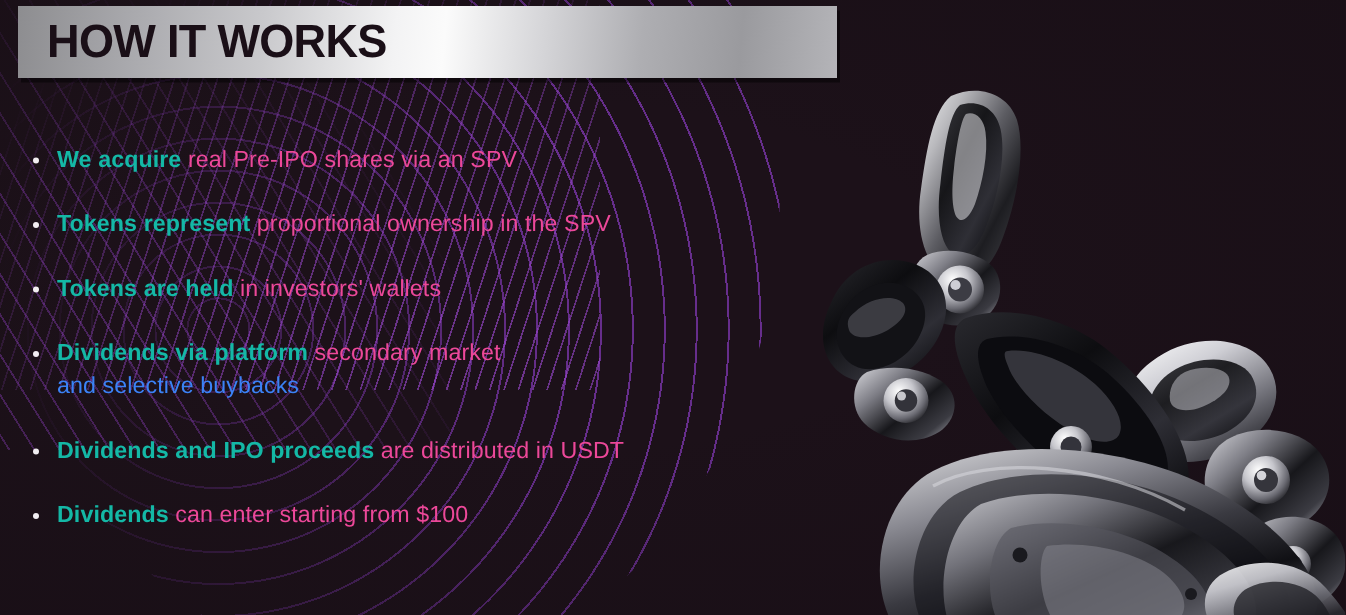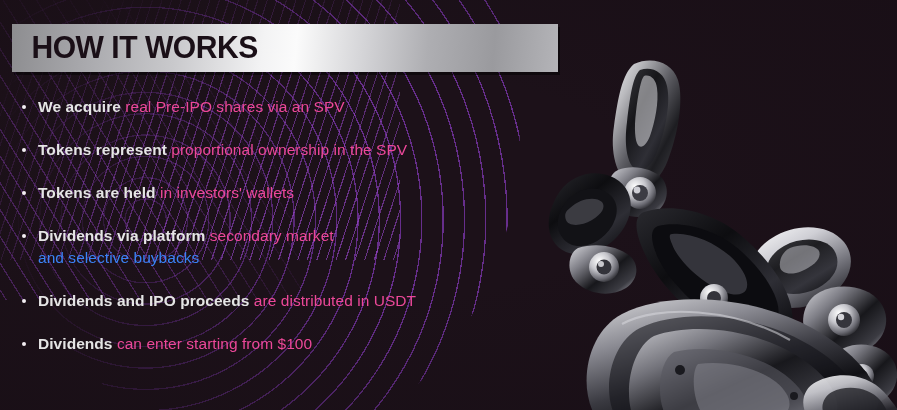--- a/index.html
+++ b/index.html
@@ -66,21 +66,21 @@
   }
 
   #bg-vignette {
     position:absolute; inset:0;
     background:radial-gradient(ellipse at 40% 45%, rgba(28,17,25,0) 35%, rgba(22,13,20,.55) 100%);
   }
 
   
   #title-bar {
     position:absolute;
-    left:12px; top:24px;
+    left:12px; top:4px;
     width:546px; height:48px;
     background:linear-gradient(95deg,
         #8d8d90 0%,
         #a9a9ad 14%,
         #c9c9cc 30%,
         #f3f3f4 46%,
         #fbfbfb 52%,
         #d5d5d8 64%,
         #aeaeb2 76%,
         #9a9a9e 88%,
@@ -118,21 +118,21 @@
     background:#f2eef2;
     margin-top:9px;
     margin-right:12px;
   }
   .bullet-text {
     font-size:15.5px;
     line-height:22px;
     color:#f4f1f5;
     letter-spacing:0.05px;
   }
-  .bullet-text .lead { font-weight:bold; color:#e5e5e5; }
+  .bullet-text .lead { font-weight:bold; color:#14b8a6; }
   .bullet-text .rest { font-weight:normal; color:#ec4899; }
   .bullet-text .second-line { display:block; font-weight:normal; color:#3b82f6; }
 
   
   #robot-hand {
     position:absolute;
     left:548px; top:52px;
     width:360px; height:362px;
     pointer-events:none;
   }

